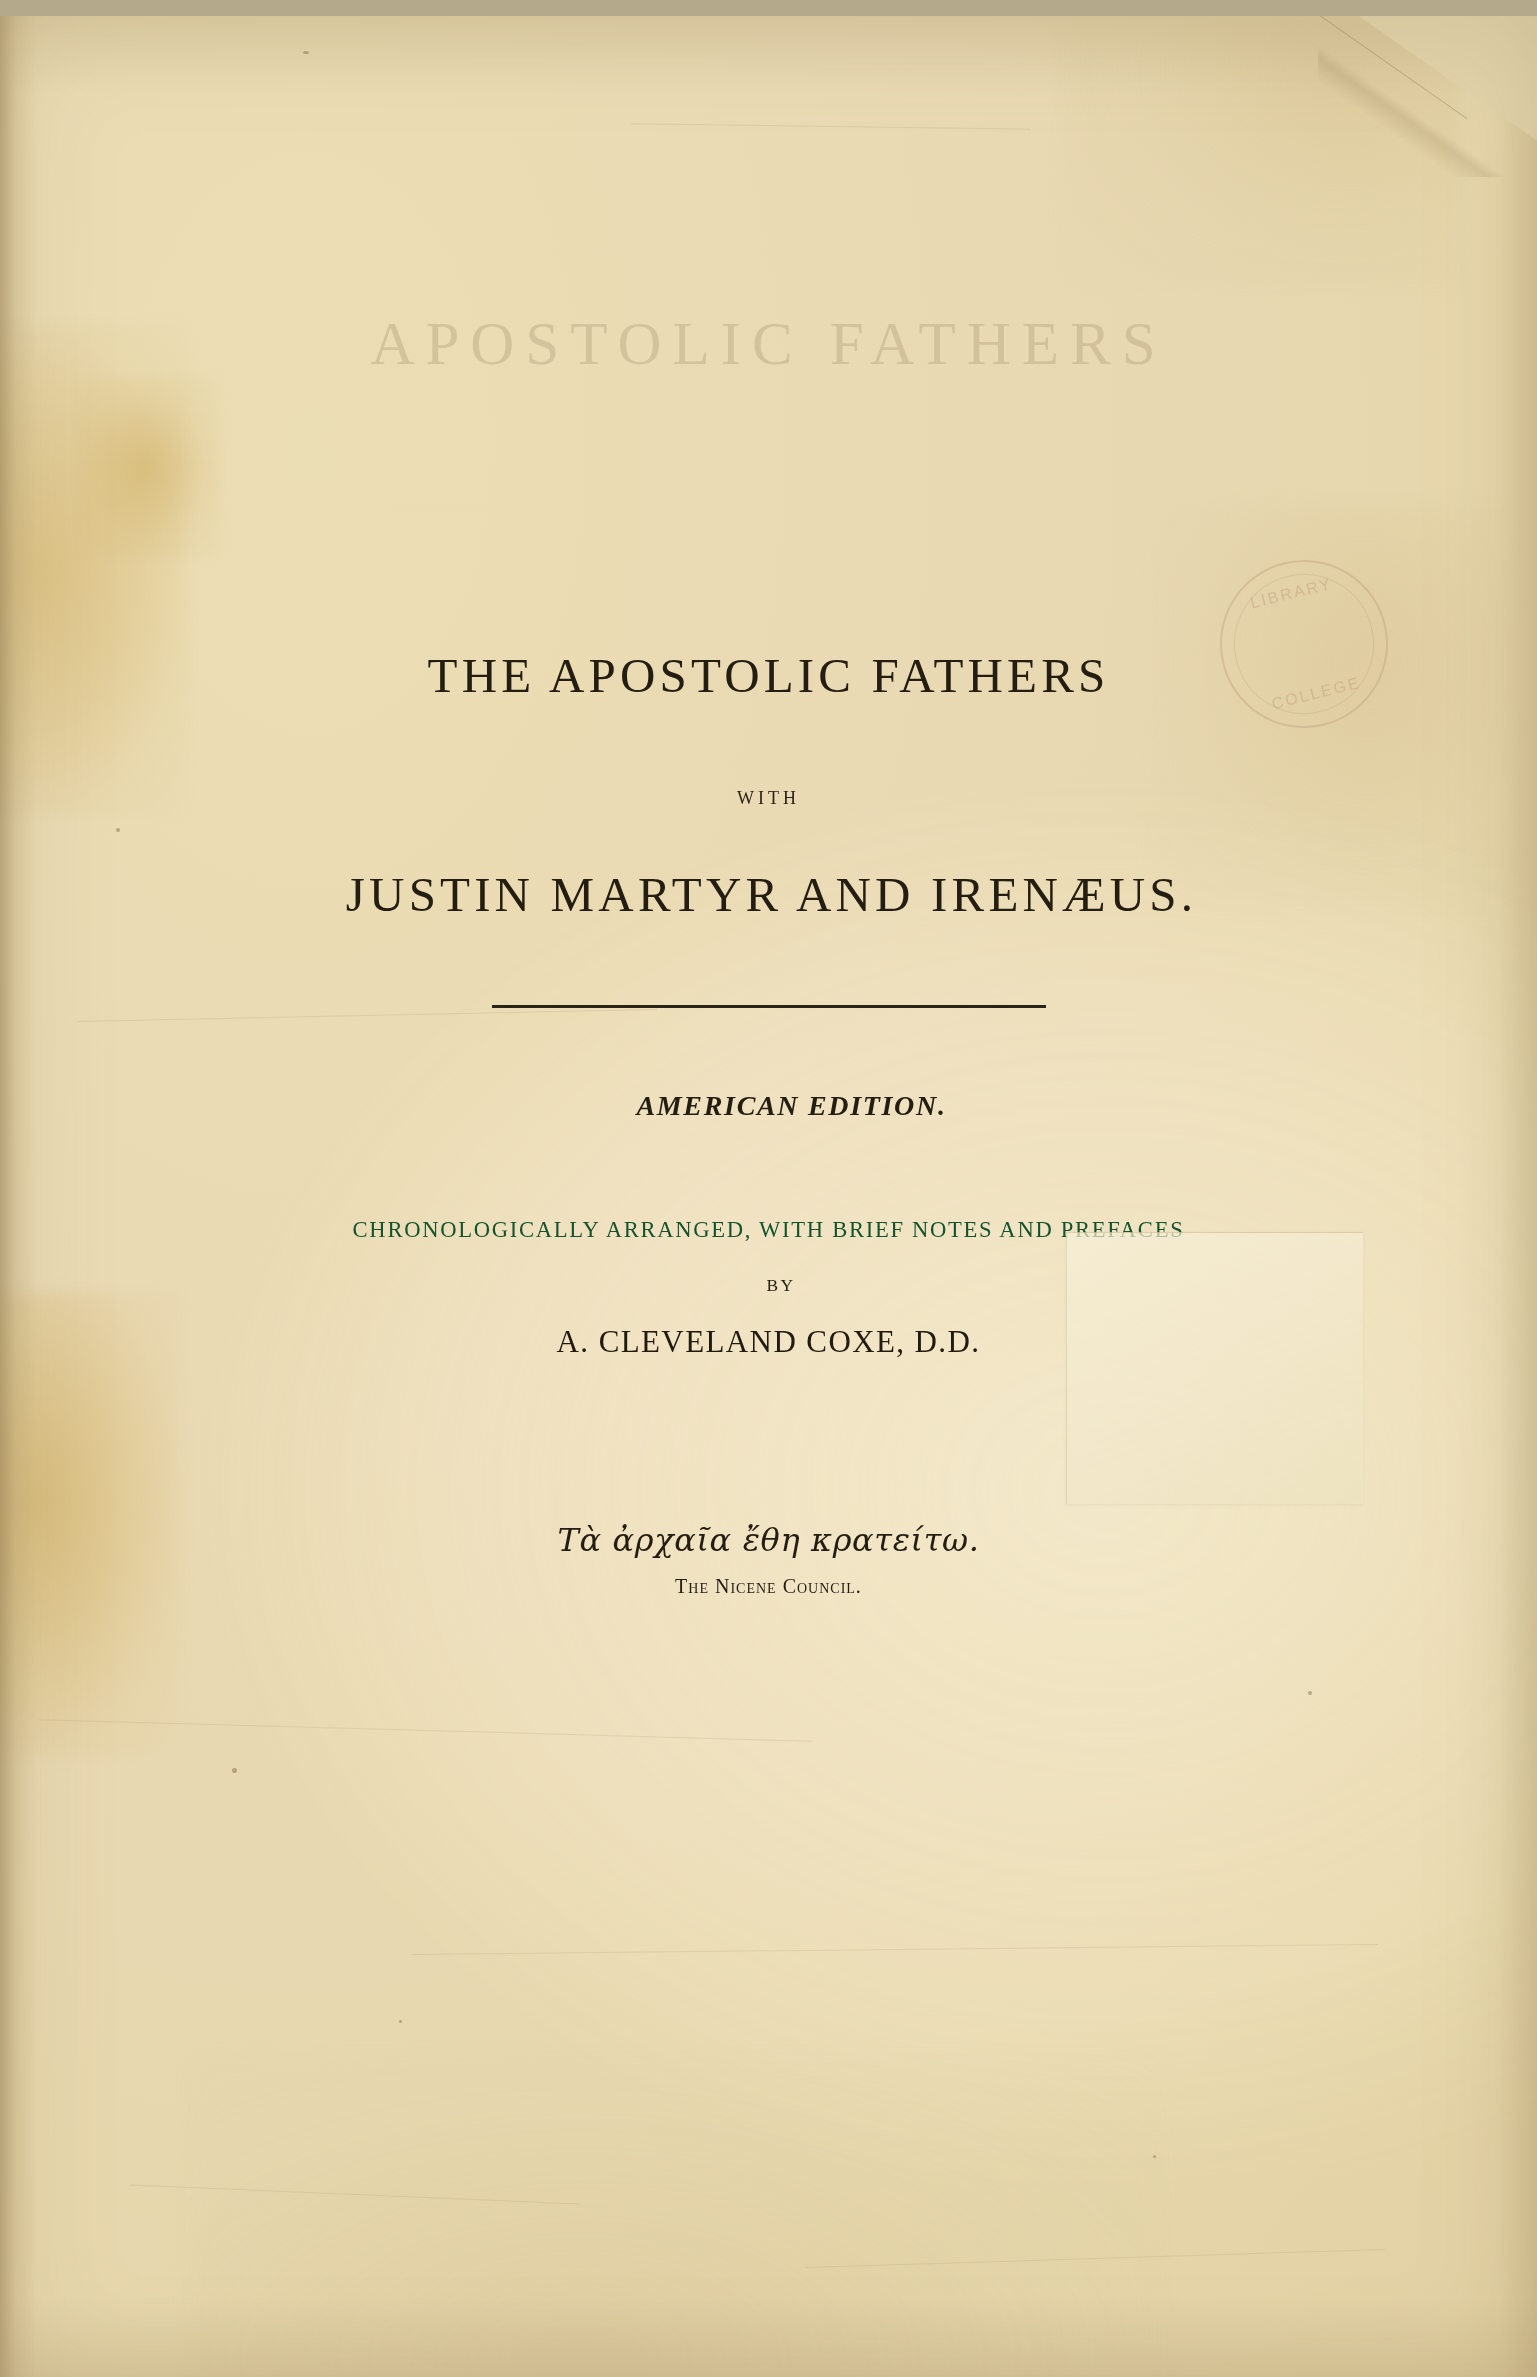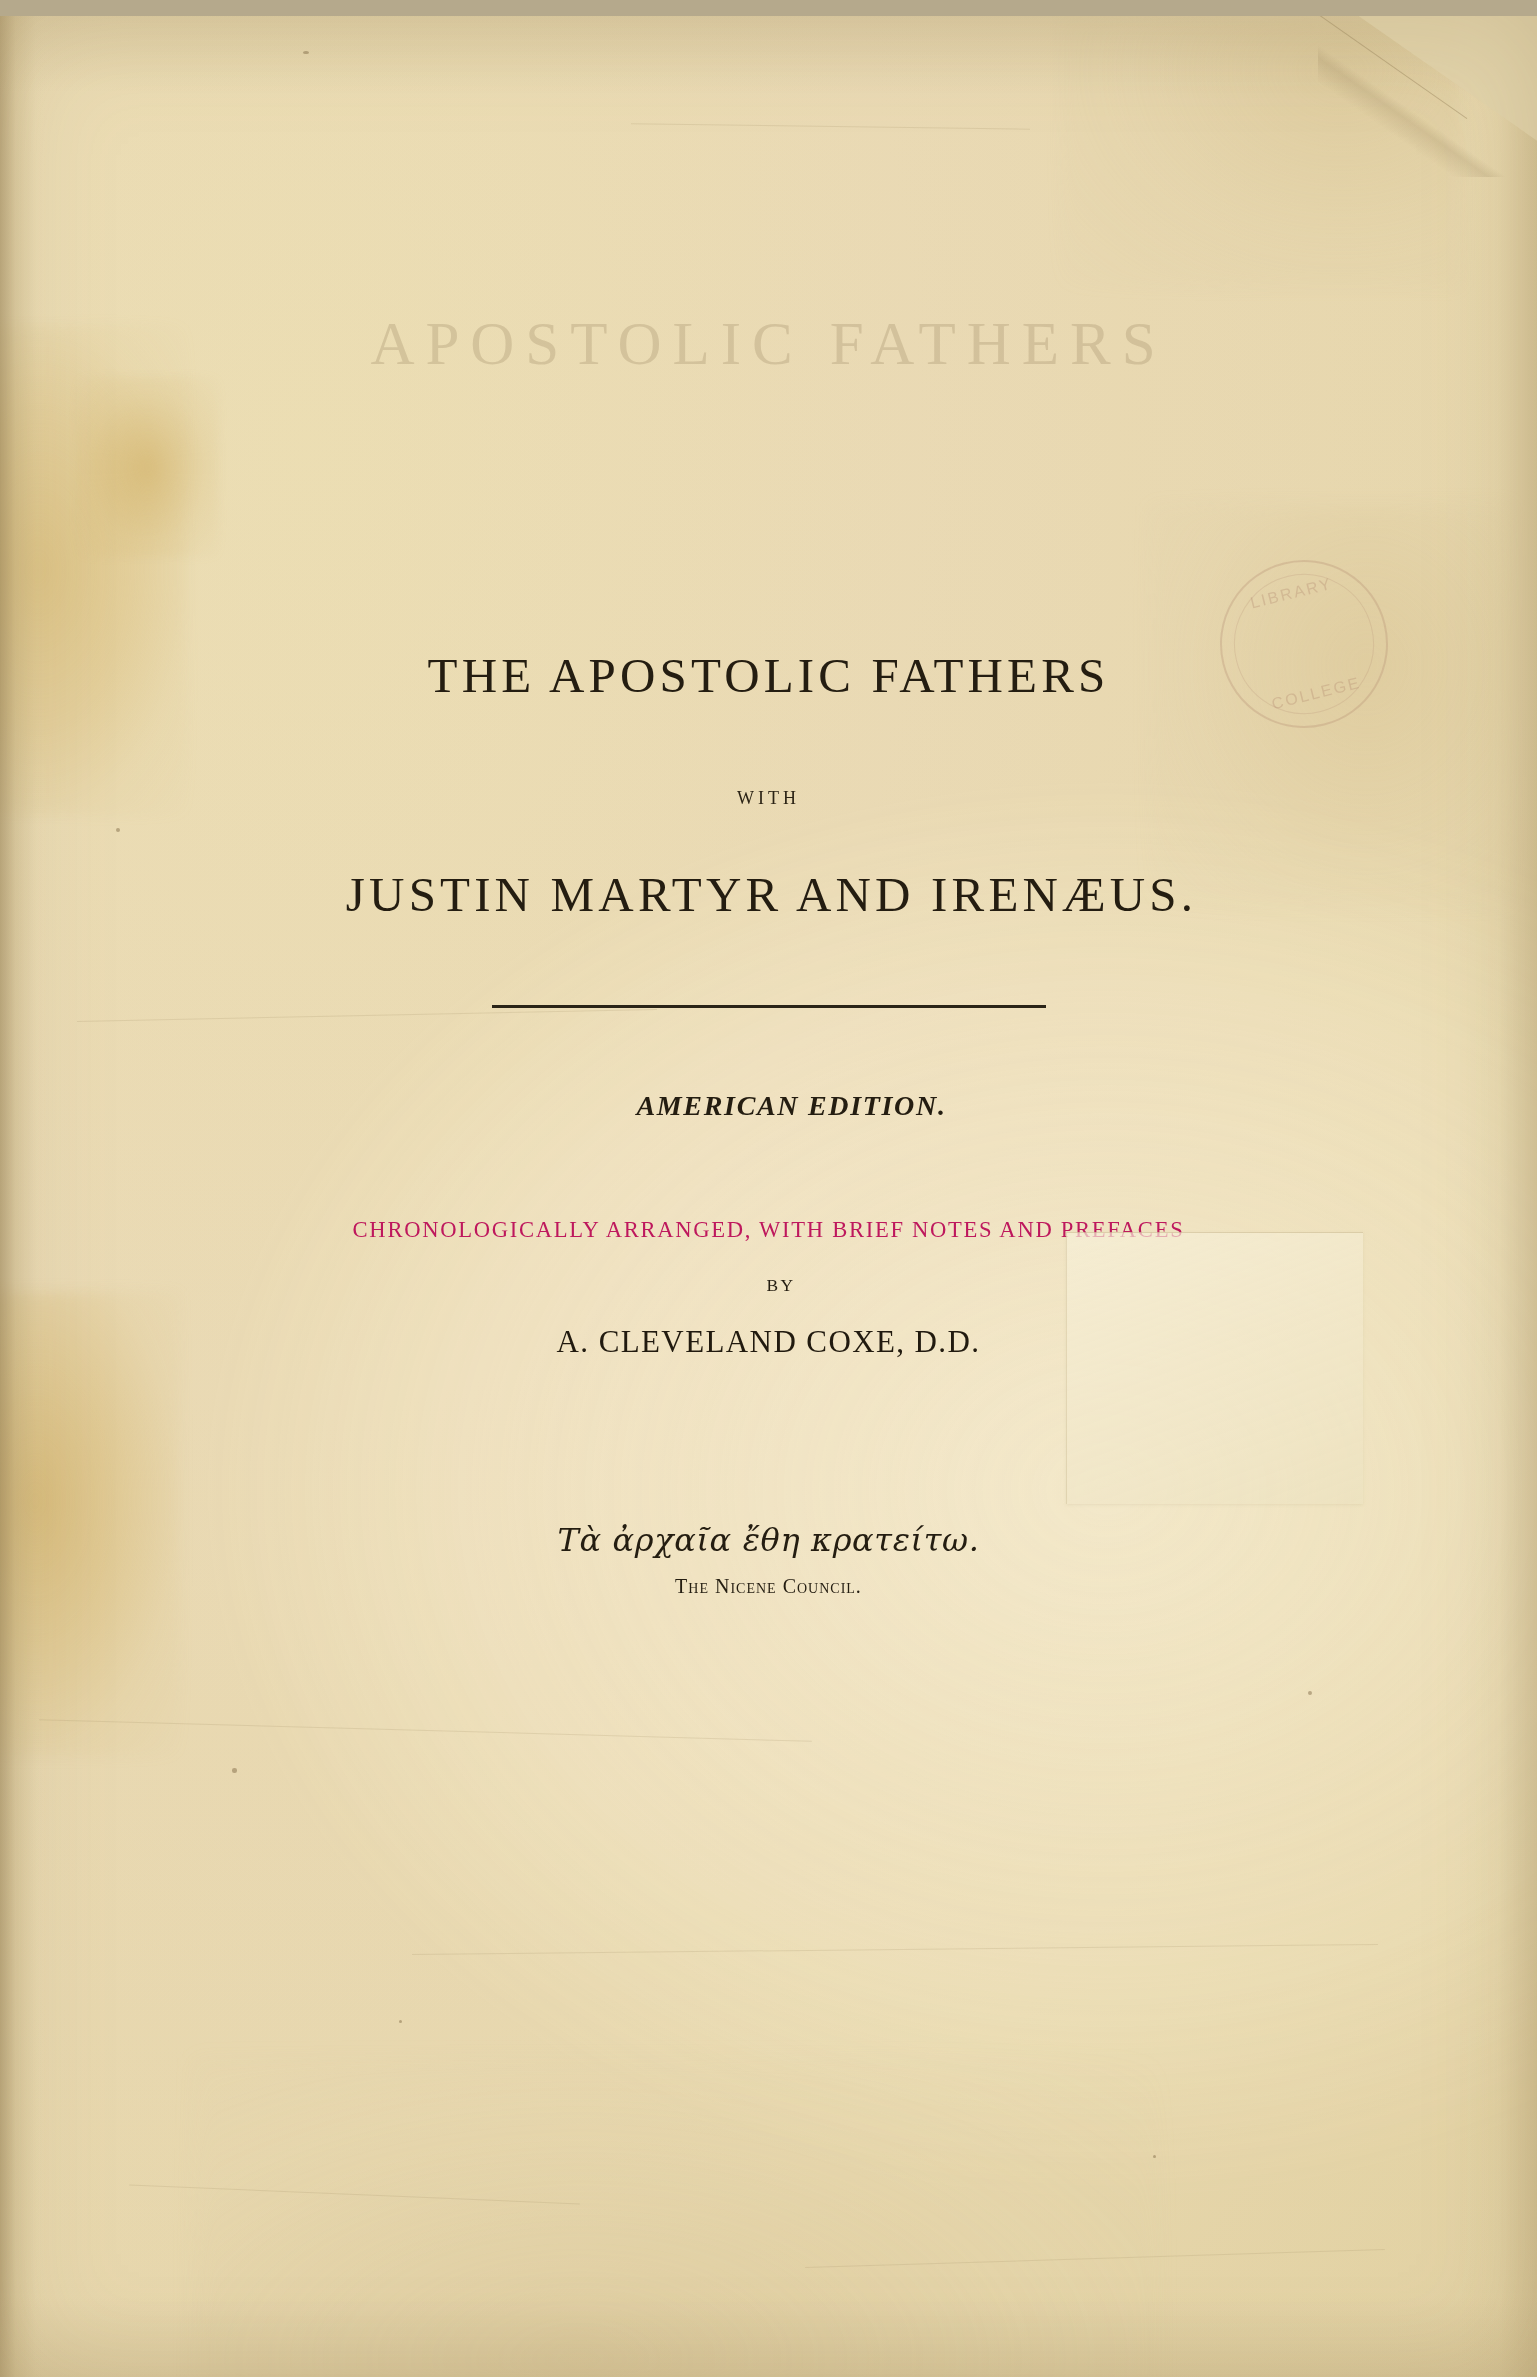--- a/index.html
+++ b/index.html
@@ -234,21 +234,21 @@
     font-style: italic;
     letter-spacing: 0.06em;
     font-weight: bold;
     color: #241d11;
     padding-left: 46px;
   }
   .arranged {
     margin-top: 95px;
     font-size: 22.6px;
     letter-spacing: 0.075em;
-    color: #be185d;
+    color: #14532d;
   }
   .by {
     margin-top: 32px;
     font-size: 17.4px;
     letter-spacing: 0.14em;
     color: #241d11;
     padding-left: 25px;
   }
   .author {
     margin-top: 28px;

